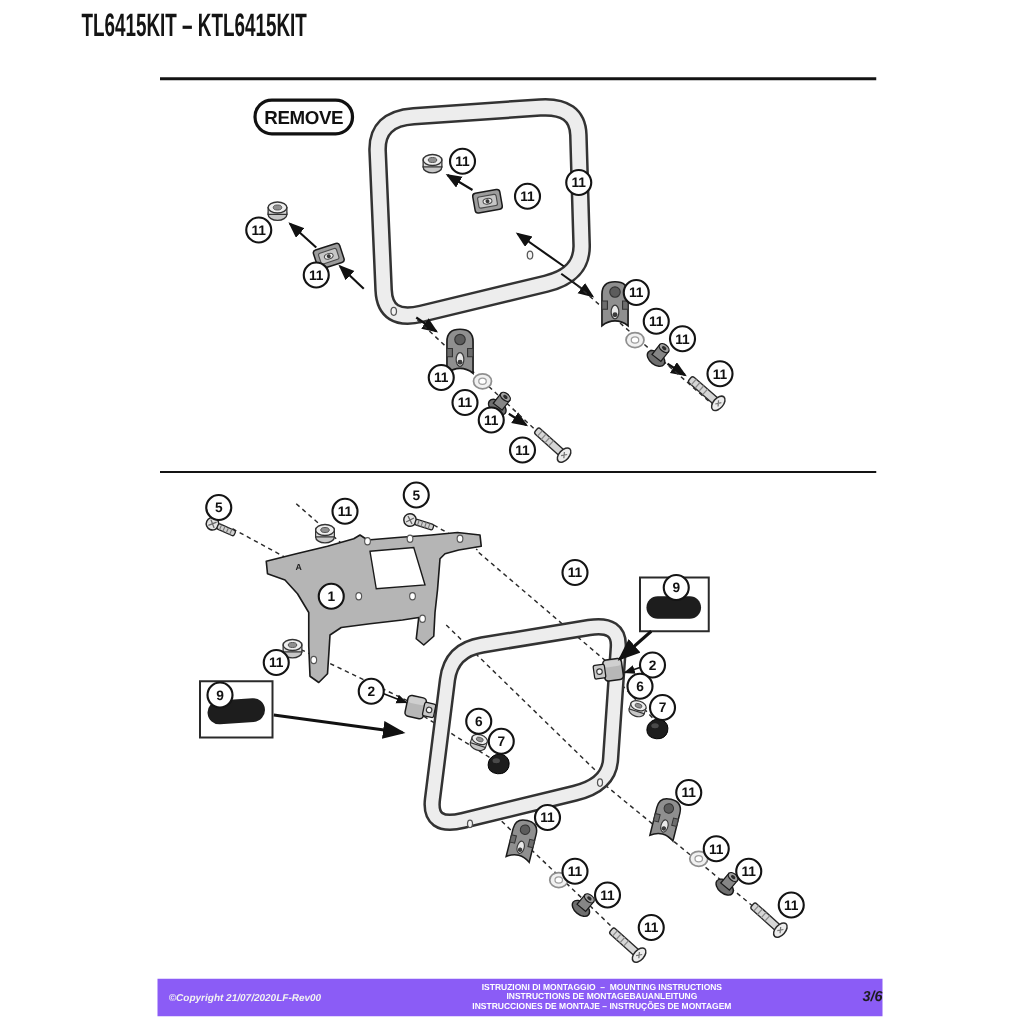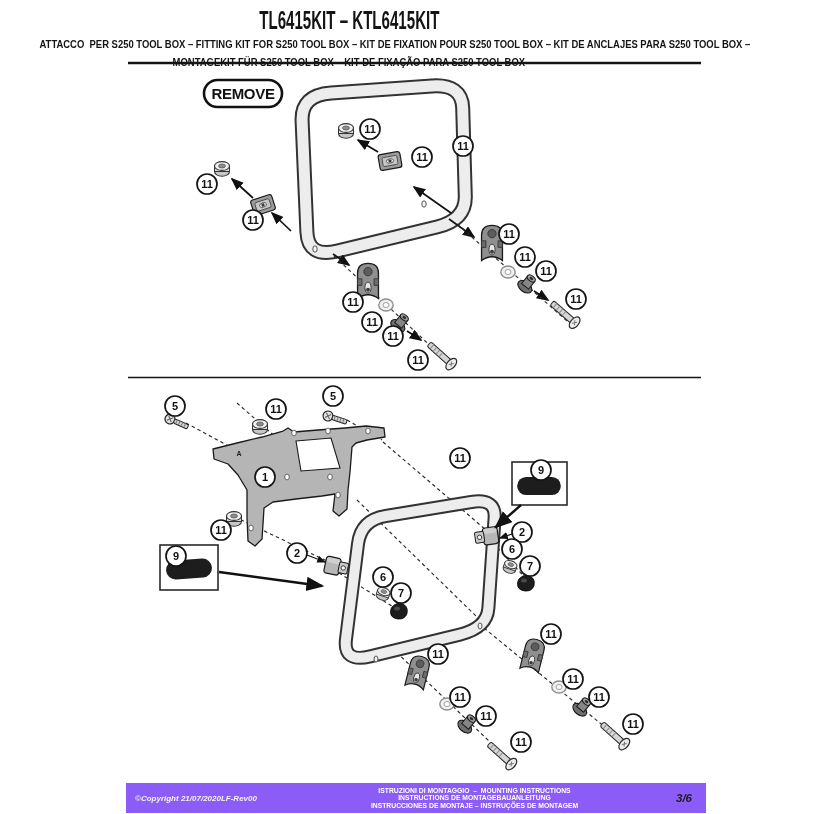--- a/index.html
+++ b/index.html
@@ -1,55 +1,51 @@
 <!DOCTYPE html>
 <html><head>
 <meta charset="utf-8">
 <style>
   html,body{margin:0;padding:0;background:#fff;}
   .page{position:relative;width:814px;height:814px;background:#fff;overflow:hidden;
         font-family:"Liberation Sans",sans-serif;color:#141414;}
   
-  .header{position:absolute;top:7px;left:0;width:698px;text-align:center;}
+  .header{position:absolute;top:7px;left:0;width:698px;text-align:left;}
   .title{display:inline-block;font-weight:700;font-size:26px;line-height:26px;white-space:nowrap;
          transform:scaleX(.58);transform-origin:center;}
   .subline{display:inline-block;font-weight:700;font-size:10.5px;line-height:11.5px;white-space:pre;
            transform:scaleX(.9);transform-origin:center;}
   .subwrap{margin-top:1px;}
   
   .footer{position:absolute;left:126px;top:783px;width:580px;height:30px;background:#8b5cf6;
           display:flex;align-items:center;}
   .f-copy{width:178px;padding-left:9px;font-style:italic;font-weight:700;font-size:8px;color:#f2f2f2;white-space:nowrap;}
   .f-center{flex:1;text-align:center;color:#ffffff;font-weight:700;font-size:7px;line-height:7.6px;}
   .f-center span{display:block;white-space:pre;transform:scaleX(.97);transform-origin:center;}
-  .f-page{width:56px;text-align:right;padding-right:14px;font-style:italic;font-weight:700;font-size:11.5px;color:#1c1c1c;}
+  .f-page{width:56px;text-align:right;font-style:italic;font-weight:700;font-size:11.5px;color:#1c1c1c;}
   
   svg.art{position:absolute;left:0;top:0;}
   .co circle{fill:#ffffff;stroke:#141414;stroke-width:1.7;}
   .co text{font-family:"Liberation Sans",sans-serif;font-weight:700;font-size:11px;text-anchor:middle;fill:#111;}
   .dash{stroke:#2b2b2b;stroke-width:1.15;stroke-dasharray:3.5 3;fill:none;}
   .arw{stroke:#111;stroke-width:1.7;fill:none;}
   .arwB{stroke:#111;stroke-width:2.4;fill:none;}
   .ldr{stroke:#111;stroke-width:1.2;fill:none;}
   .rule{stroke:#141414;}
   .badge-t{font-family:"Liberation Sans",sans-serif;font-weight:700;font-size:15px;letter-spacing:-.3px;
            text-anchor:middle;fill:#111;}
   .mark-a{font-family:"Liberation Sans",sans-serif;font-weight:700;font-size:7px;text-anchor:middle;fill:#222;}
 </style>
 </head>
 <body>
 
 <div class="page">
 
   <div class="header">
     <div><span class="title">TL6415KIT – KTL6415KIT</span></div>
-    <div class="subwrap">
-      <div><span class="subline">ATTACCO  PER S250 TOOL BOX – FITTING KIT FOR S250 TOOL BOX – KIT DE FIXATION POUR S250 TOOL BOX – KIT DE ANCLAJES PARA S250 TOOL BOX –</span></div>
-      <div><span class="subline">MONTAGEKIT FÜR S250 TOOL BOX – KIT DE FIXAÇÃO PARA S250 TOOL BOX</span></div>
-    </div>
   </div>
 
   <svg class="art" width="814" height="814" viewBox="0 0 814 814">
     <defs>
       <marker id="ah" markerWidth="9" markerHeight="8" refX="6.5" refY="3" orient="auto">
         <path d="M0,0 L7.5,3 L0,6 Z" fill="#111"></path>
       </marker>
       <g id="nut">
         <ellipse cy="2.5" rx="7.5" ry="4.8" fill="#c7c7c7" stroke="#333" stroke-width="1.1"></ellipse>
         <rect x="-7.5" y="-3" width="15" height="5.5" fill="#dcdcdc" stroke="#333" stroke-width="1"></rect>

